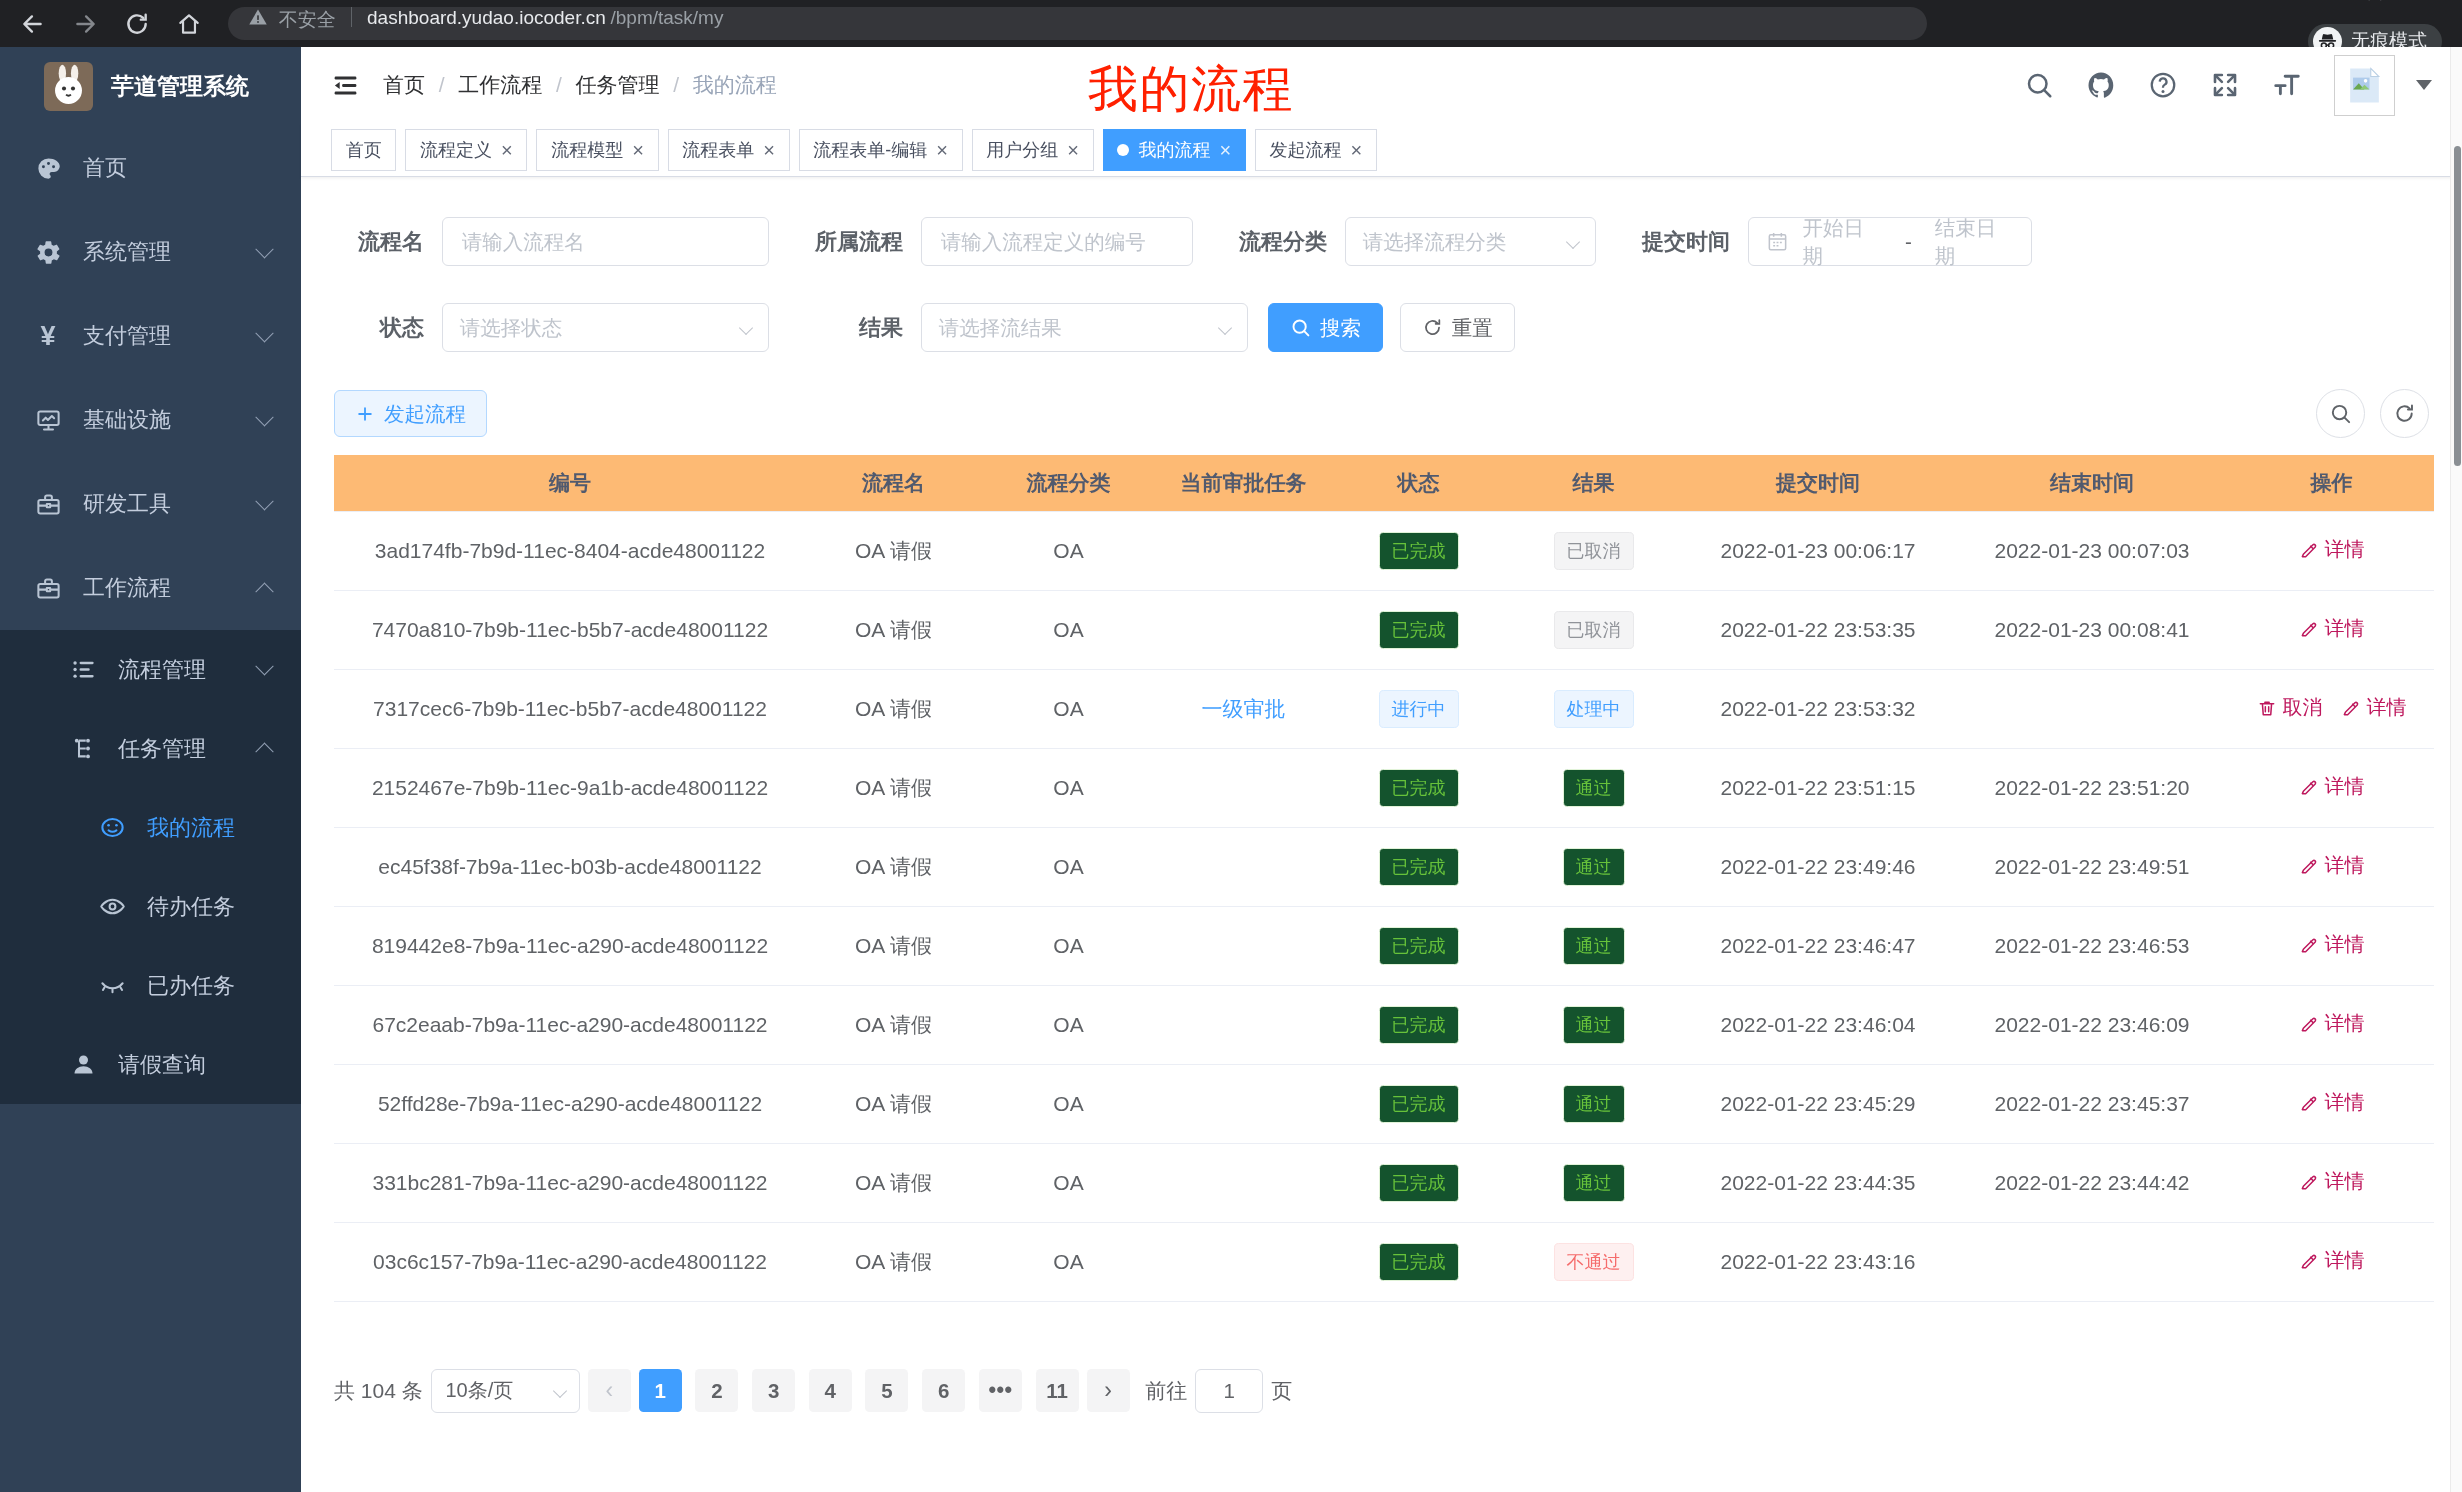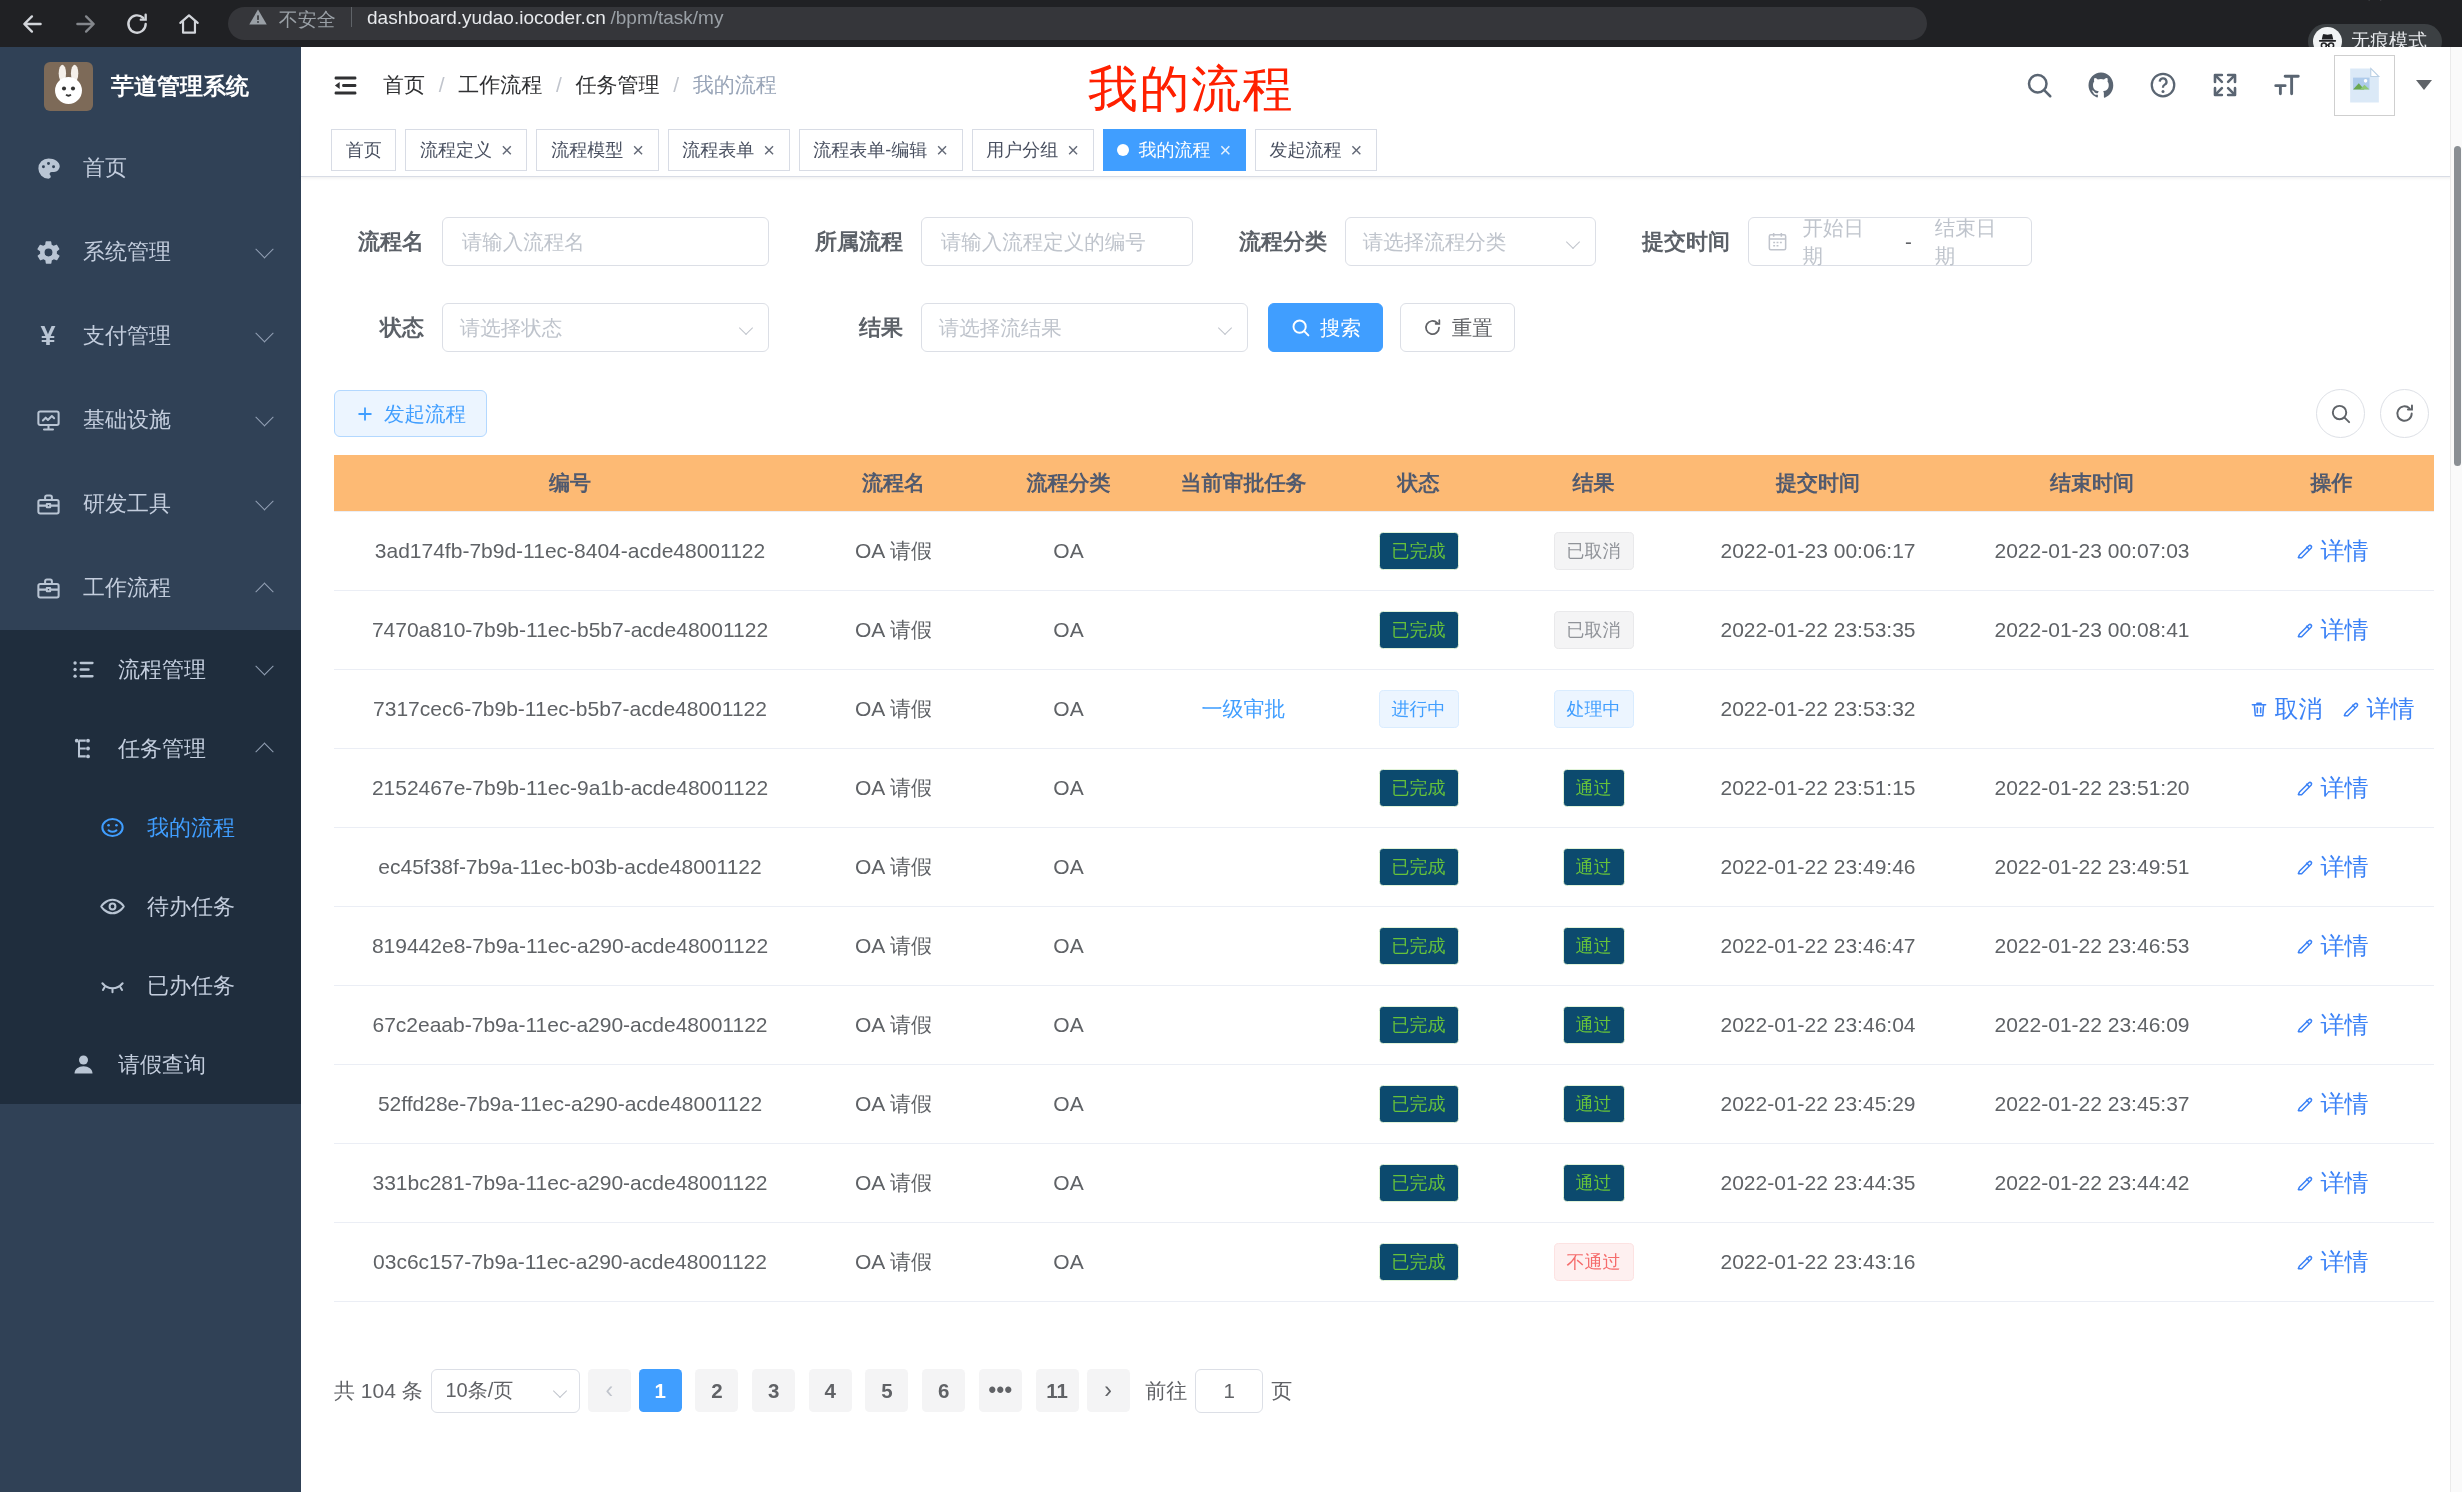--- a/index.html
+++ b/index.html
@@ -90,26 +90,26 @@
   .btn-soft svg{width:20px;height:20px;}
   .tool-circles{margin-left:auto;display:flex;gap:15px;}
   .tool-circle{width:49px;height:49px;border-radius:50%;border:1.5px solid #dde0e6;display:flex;align-items:center;justify-content:center;color:#5f6368;cursor:pointer;box-sizing:border-box;}
   .tool-circle svg{width:23px;height:23px;}
 
   
   table.grid{width:100%;border-collapse:collapse;table-layout:fixed;}
   .grid th{background:#fdba74;color:#515a6e;font-weight:bold;font-size:21px;height:56px;text-align:center;padding:0;border-bottom:0.8px solid #ebeef5;}
   .grid td{height:78px;font-size:21px;color:#5f6266;text-align:center;border-bottom:0.8px solid #ebeef5;padding:0 4.6px;overflow:hidden;white-space:nowrap;}
   .tag{display:inline-flex;align-items:center;height:38px;padding:0 12px;border-radius:4.6px;font-size:18px;border:1.5px solid;box-sizing:border-box;}
-  .tag-success{color:#67c23a;background:#0c4a6e;border-color:#e1f3d8;}
+  .tag-success{color:#67c23a;background:#14532d;border-color:#e1f3d8;}
   .tag-info{color:#909399;background:#f4f4f5;border-color:#e9e9eb;}
   .tag-primary{color:#409eff;background:#ecf5ff;border-color:#d9ecff;}
   .tag-danger{color:#f56c6c;background:#fef0f0;border-color:#fde2e2;}
   .task-link{color:#409eff;cursor:pointer;}
-  .act-link{color:#3b82f6;display:inline-flex;align-items:center;gap:6px;font-size:24px;cursor:pointer;margin:0 9px;}
+  .act-link{color:#be185d;display:inline-flex;align-items:center;gap:6px;font-size:20px;cursor:pointer;margin:0 9px;}
   .act-link svg{width:20px;height:20px;}
 
   
   .pagination{display:flex;align-items:center;justify-content:flex-start;gap:8px;margin-top:67px;font-size:21px;color:#606266;}
   .page-size-box{width:149px;height:44px;border:1.5px solid #dcdfe6;border-radius:6px;display:flex;align-items:center;padding:0 13.7px;font-size:20px;color:#606266;box-sizing:border-box;cursor:pointer;}
   .page-btn{min-width:43px;height:43px;background:#f4f4f5;border-radius:4.6px;display:flex;align-items:center;justify-content:center;font-size:20.5px;font-weight:bold;color:#606266;cursor:pointer;padding:0 6px;box-sizing:border-box;}
   .page-btn.active{background:#409eff;color:#fff;}
   .page-btn.nav{font-weight:normal;font-size:23px;}
   .page-btn.disabled{color:#c0c4cc;}
   .goto-input{width:68px;height:44px;border:1.5px solid #dcdfe6;border-radius:6px;text-align:center;font-size:20.5px;color:#606266;box-sizing:border-box;font-family:inherit;outline:none;}

